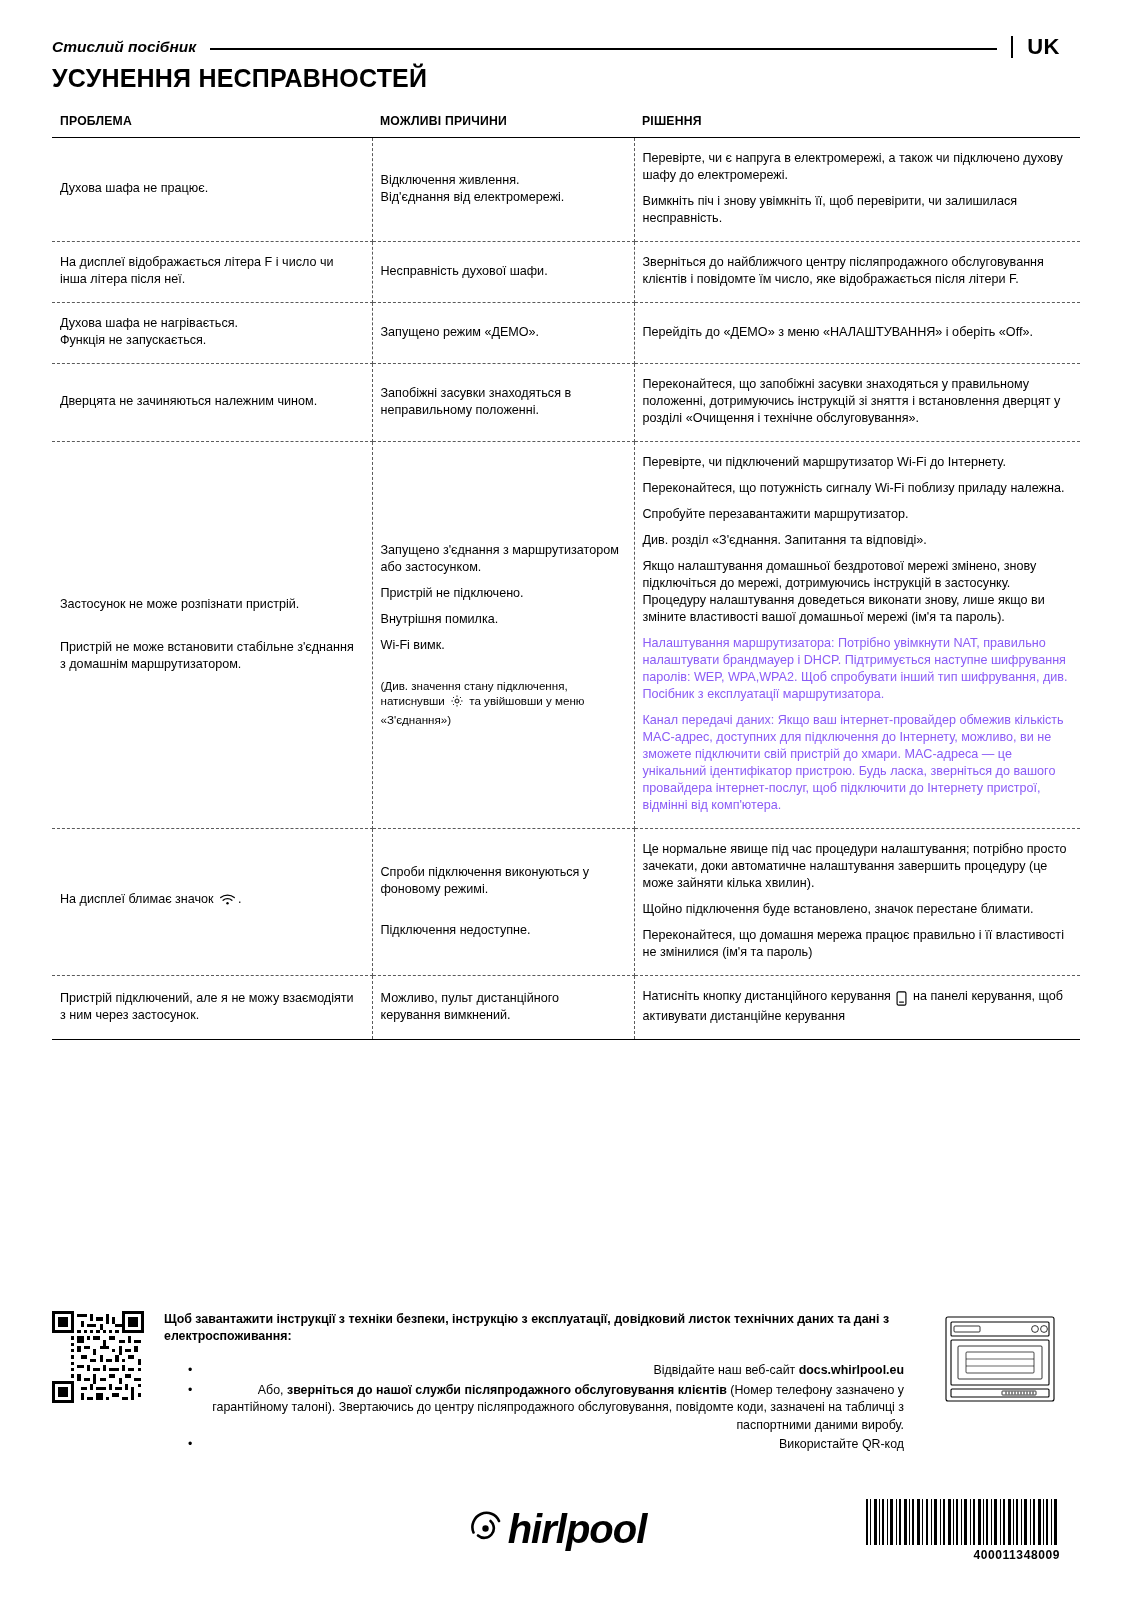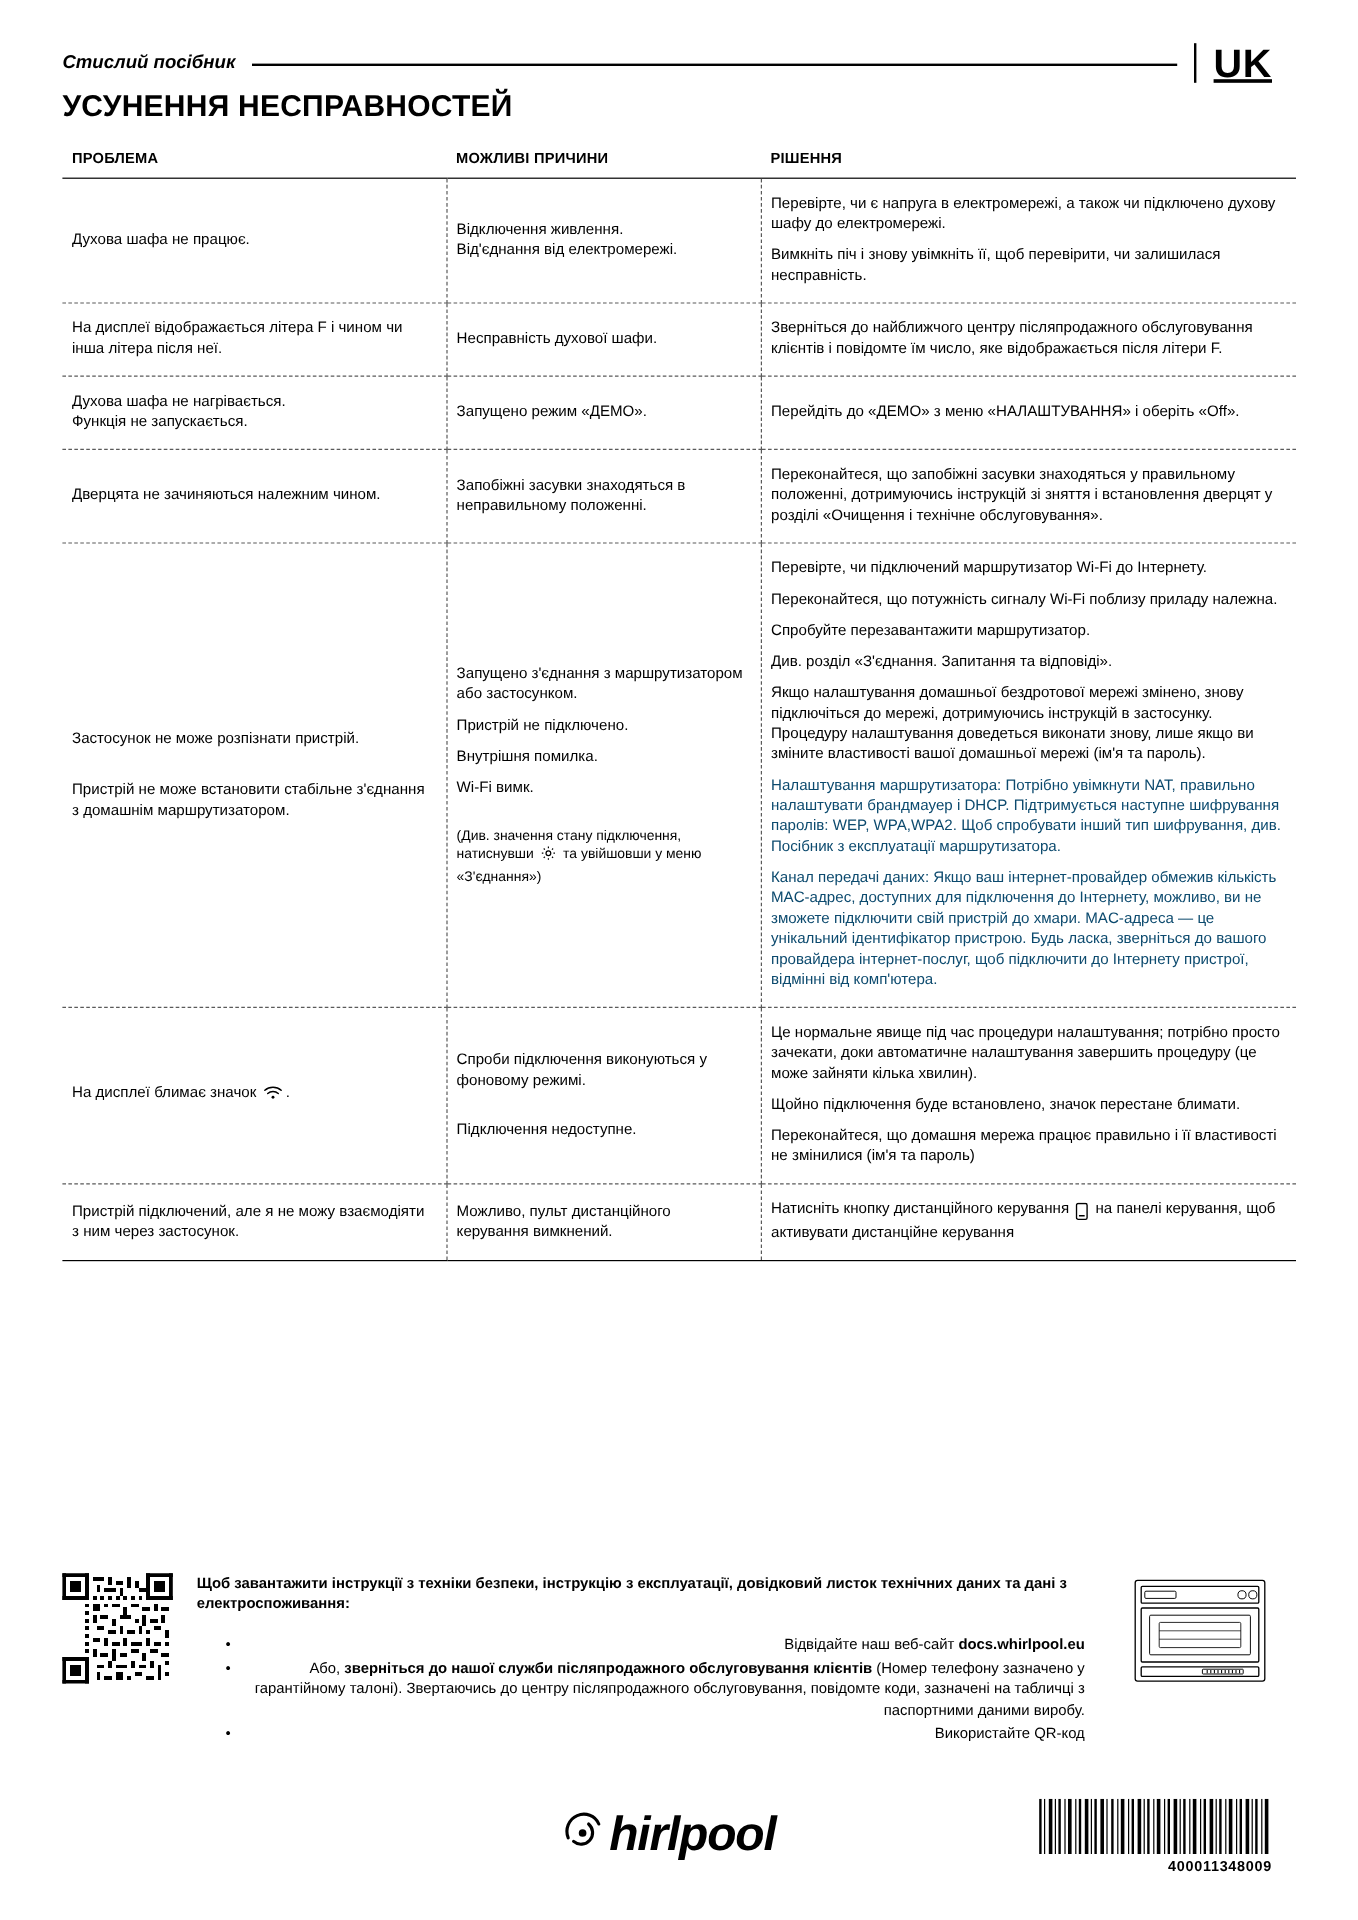--- a/index.html
+++ b/index.html
@@ -36,27 +36,26 @@
     font-size: 15.5px;
     white-space: nowrap;
   }
   .header-rule {
     flex: 1;
     height: 2px;
     background: #000;
     margin-top: 3px;
   }
   .header-lang {
-    font-size: 33px;
+    font-size: 22px;
     font-weight: bold;
     letter-spacing: 0.5px;
     padding-left: 14px;
     border-left: 2px solid #000;
     line-height: 1;
-    text-decoration: underline;
   }
   .title {
     font-size: 25px;
     font-weight: bold;
     letter-spacing: 0.2px;
     margin-top: 6px;
     margin-bottom: 14px;
   }
 
   
@@ -85,21 +84,21 @@
     padding: 12px 12px 14px 8px;
     border-bottom: 1px dashed #5a5a5a;
     border-right: 1px dashed #5a5a5a;
   }
   table.tbl td:last-child { border-right: none; }
   table.tbl tr.last td { border-bottom: 1.4px solid #000; }
 
   td .p { margin: 0 0 9px 0; }
   td .p:last-child { margin-bottom: 0; }
   td .p.tight { margin-bottom: 0; }
-  td .gray { color: #0c4a6e; }
+  td .gray { color: #8b5cf6; }
   td .small-note { font-size: 11.6px; }
 
   .mid-cell { vertical-align: middle !important; }
 
   .inline-icon {
     display: inline-block;
     vertical-align: -3px;
     margin: 0 2px;
   }
 
@@ -233,21 +232,21 @@
           <div class="p">Від'єднання від електромережі.</div>
         </td>
         <td>
           <div class="p">Перевірте, чи є напруга в електромережі, а також чи підключено духову шафу до електромережі.</div>
           <div class="p">Вимкніть піч і знову увімкніть її, щоб перевірити, чи залишилася несправність.</div>
         </td>
       </tr>
 
       <tr>
         <td class="mid-cell">
-          <div class="p">На дисплеї відображається літера F і чином чи інша літера після неї.</div>
+          <div class="p">На дисплеї відображається літера F і число чи інша літера після неї.</div>
         </td>
         <td class="mid-cell">
           <div class="p">Несправність духової шафи.</div>
         </td>
         <td class="mid-cell">
           <div class="p">Зверніться до найближчого центру післяпродажного обслуговування клієнтів і повідомте їм число, яке відображається після літери F.</div>
         </td>
       </tr>
 
       <tr>

